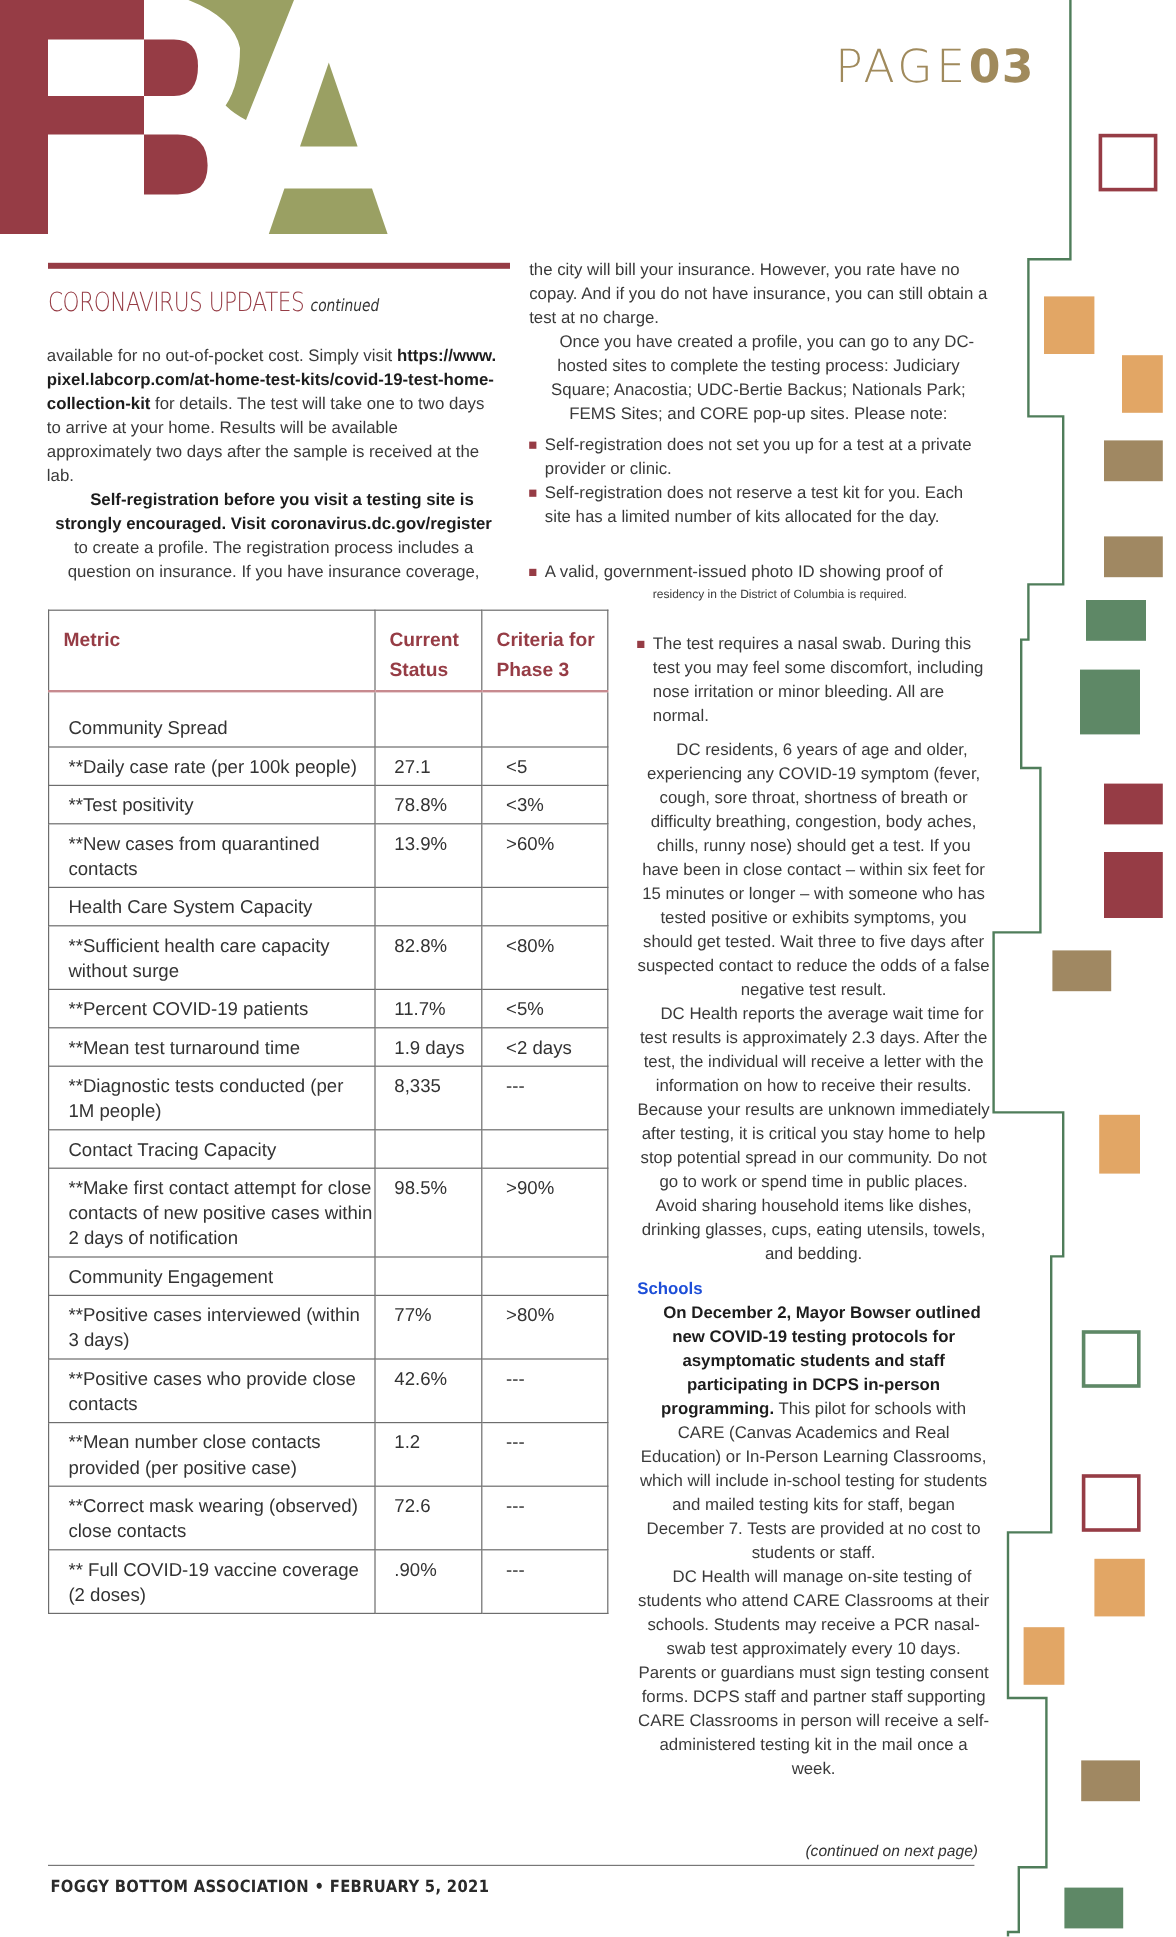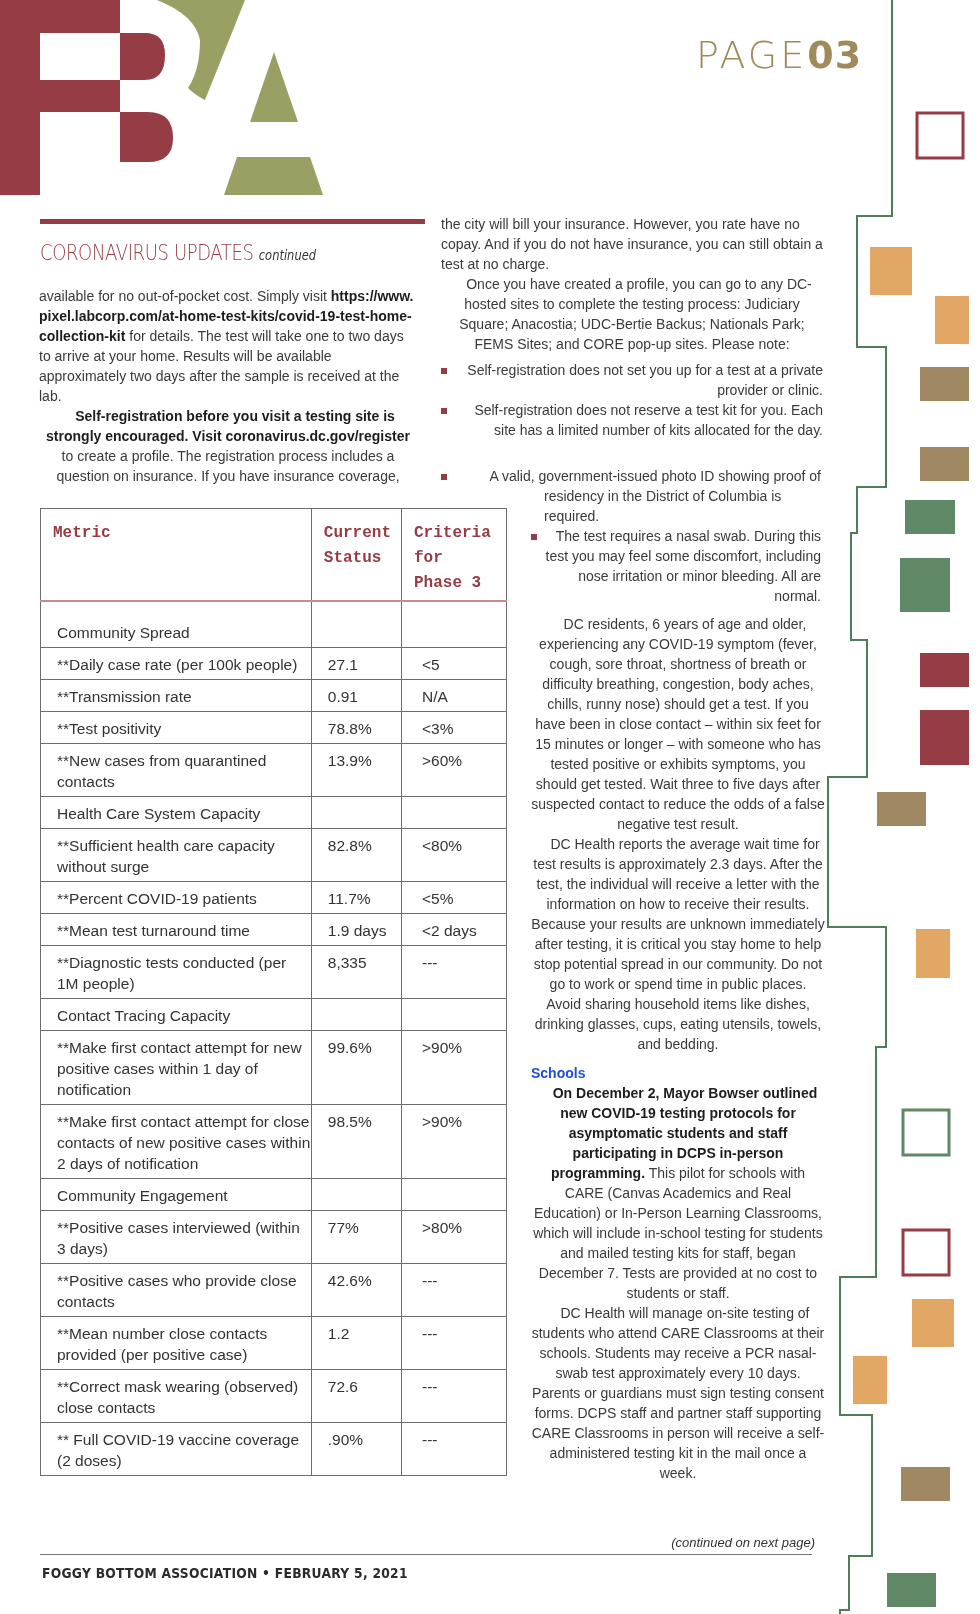--- a/index.html
+++ b/index.html
@@ -15,32 +15,32 @@
   #section-title { left:40px; top:240px; font-size:22px; color:#963c45; font-family:"DejaVu Sans", sans-serif;
                    font-weight:200; letter-spacing:-0.5px; transform:scaleX(0.82); transform-origin:left; white-space:nowrap; }
   #section-title i { font-style:italic; font-size:14px; color:#333; font-weight:normal; letter-spacing:0; }
   .col { font-size:14px; line-height:20px; color:#3a3a3a; }
   .col p { margin:0; }
   .col .ind { text-indent:14px;text-align:center; }
   .col b { color:#1d1d1d; }
   #col1 { left:39px; top:286px; width:378px; }
   #col2 { left:441px; top:214px; width:382px; }
   #col3 { left:531px; top:614px; width:294px; }
-  ul.sq { list-style:none; margin:6px 0 0 0; padding:0;text-align:right; }
+  ul.sq { list-style:none; margin:6px 0 0 0; padding:0; }
   ul.sq li { position:relative; padding-left:13px; }
   ul.sq li:before { content:""; position:absolute; left:0; top:8px; width:6px; height:6px; background:#963c45; }
   #bullet3 { left:441px; top:466px; width:380px; font-size:14px; line-height:20px; }
-  #bullet3-cont { left:544px; top:486px; width:280px; font-size:14px; line-height:20px; }
+  #bullet3-cont { left:544px; top:486px; width:280px; font-size:10px; line-height:20px; }
   #bullet4 { left:531px; top:526px; width:290px; font-size:14px; line-height:20px; }
   #bullet4 li { padding-left:13px; }
   .schools-h { color:#1d4ed8; font-weight:bold; margin-top:9px !important; }
   #table { left:40px; top:508px; width:467px; border-collapse:collapse; font-size:15.5px; color:#333; }
   #table td, #table th { border:1px solid #6d6d6d; vertical-align:top; padding:6px 0 4px 16px; line-height:21px; }
   #table th { color:#963c45; font-weight:bold; text-align:left; padding:12px 10px 4px 12px; height:49px;
-              border-bottom:2px solid #c78a8f; font-size:16px; line-height:25px;font-family:Liberation Mono, monospace; }
+              border-bottom:2px solid #c78a8f; font-size:16px; line-height:25px; }
   #table td.v { padding-left:16px; }
   #table td.c { padding-left:20px; }
   #table tr.cat td { padding-top:6px; }
   #footer-rule { left:40px; top:1554px; width:772px; height:1px; background:#777; }
   #footer { left:42px; top:1565px; font-size:14px; font-weight:bold; color:#2b2b2b; letter-spacing:0.3px;
             transform:scaleX(0.88); transform-origin:left; white-space:nowrap; font-family:"DejaVu Sans", sans-serif; }
   #continued { left:560px; top:1535px; width:255px; text-align:right; font-size:13px; font-style:italic; color:#333; }
 </style>
 </head>
 <body>
@@ -127,25 +127,20 @@
         <td style="padding-top: 20px;">Community Spread</td>
         <td class="v"></td>
         <td class="c"></td>
       </tr>
       <tr>
         <td>**Daily case rate (per 100k people)</td>
         <td class="v">27.1</td>
         <td class="c">&lt;5</td>
       </tr>
       <tr>
-        <td>**Transmission rate</td>
-        <td class="v">0.91</td>
-        <td class="c">N/A</td>
-      </tr>
-      <tr>
         <td>**Test positivity</td>
         <td class="v">78.8%</td>
         <td class="c">&lt;3%</td>
       </tr>
       <tr>
         <td>**New cases from quarantined contacts</td>
         <td class="v">13.9%</td>
         <td class="c">&gt;60%</td>
       </tr>
       <tr class="cat">
@@ -172,25 +167,20 @@
         <td>**Diagnostic tests conducted (per 1M people)</td>
         <td class="v">8,335</td>
         <td class="c">---</td>
       </tr>
       <tr class="cat">
         <td>Contact Tracing Capacity</td>
         <td class="v"></td>
         <td class="c"></td>
       </tr>
       <tr>
-        <td>**Make first contact attempt for new positive cases within 1 day of notification</td>
-        <td class="v">99.6%</td>
-        <td class="c">&gt;90%</td>
-      </tr>
-      <tr>
         <td>**Make first contact attempt for close contacts of new positive cases within 2 days of notification</td>
         <td class="v">98.5%</td>
         <td class="c">&gt;90%</td>
       </tr>
       <tr class="cat">
         <td>Community Engagement</td>
         <td class="v"></td>
         <td class="c"></td>
       </tr>
       <tr>

